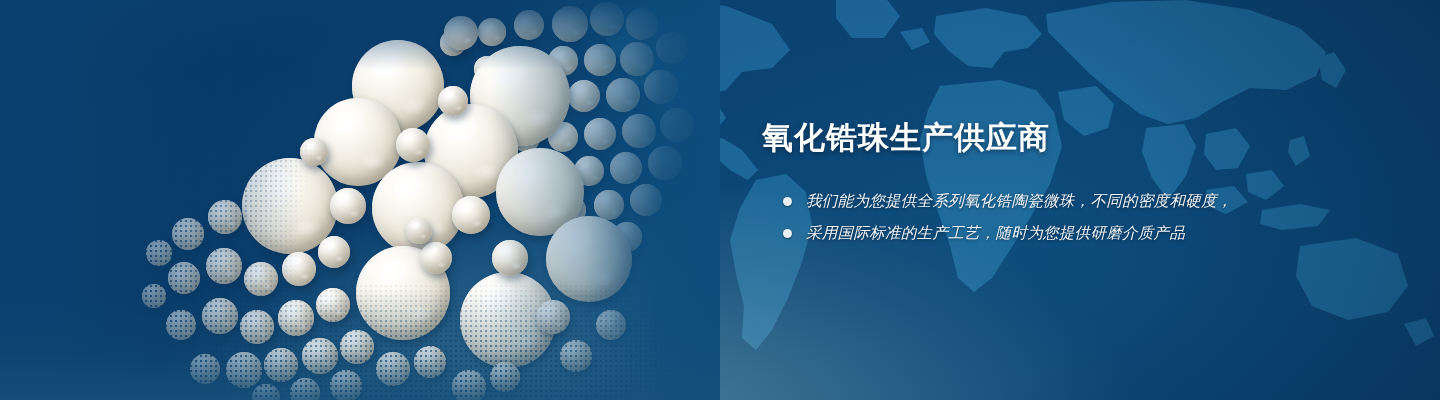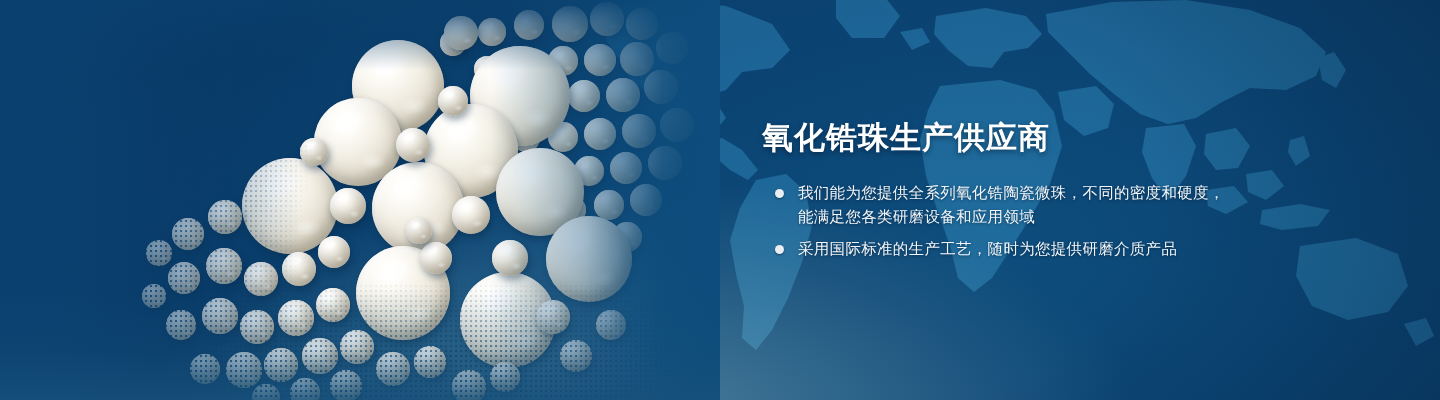--- a/index.html
+++ b/index.html
@@ -127,22 +127,23 @@
     font-weight:700;
     letter-spacing:1px;
     color:#ffffff;
     text-shadow:0 2px 5px rgba(0,20,40,.55);
     white-space:nowrap;
   }
   .bullets{
     position:absolute;
     left:3px; top:168px;
     width:470px;
-    margin:4px; padding:0;
+    margin:12px; padding:0;
     list-style:none;
+    font-style:italic;
   }
   .bullet{
     position:relative;
     padding-left:31px;
     margin-bottom:8px;
     color:#f2f6fa;
     font-size:15.5px;
     line-height:24px;
     letter-spacing:.3px;
     text-shadow:0 1px 3px rgba(0,18,36,.55);
@@ -313,21 +314,20 @@
 
   <div class="content">
 
     <h1 class="headline">氧化锆珠生产供应商</h1>
 
     <ul class="bullets">
 
       <li class="bullet">
         <span class="dot"></span>
         <span class="bullet-line">我们能为您提供全系列氧化锆陶瓷微珠，不同的密度和硬度，</span>
-        <span class="bullet-line">能满足您各类研磨设备和应用领域</span>
       </li>
 
 
       <li class="bullet">
         <span class="dot"></span>
         <span class="bullet-line">采用国际标准的生产工艺，随时为您提供研磨介质产品</span>
       </li>
 
     </ul>
   </div>

